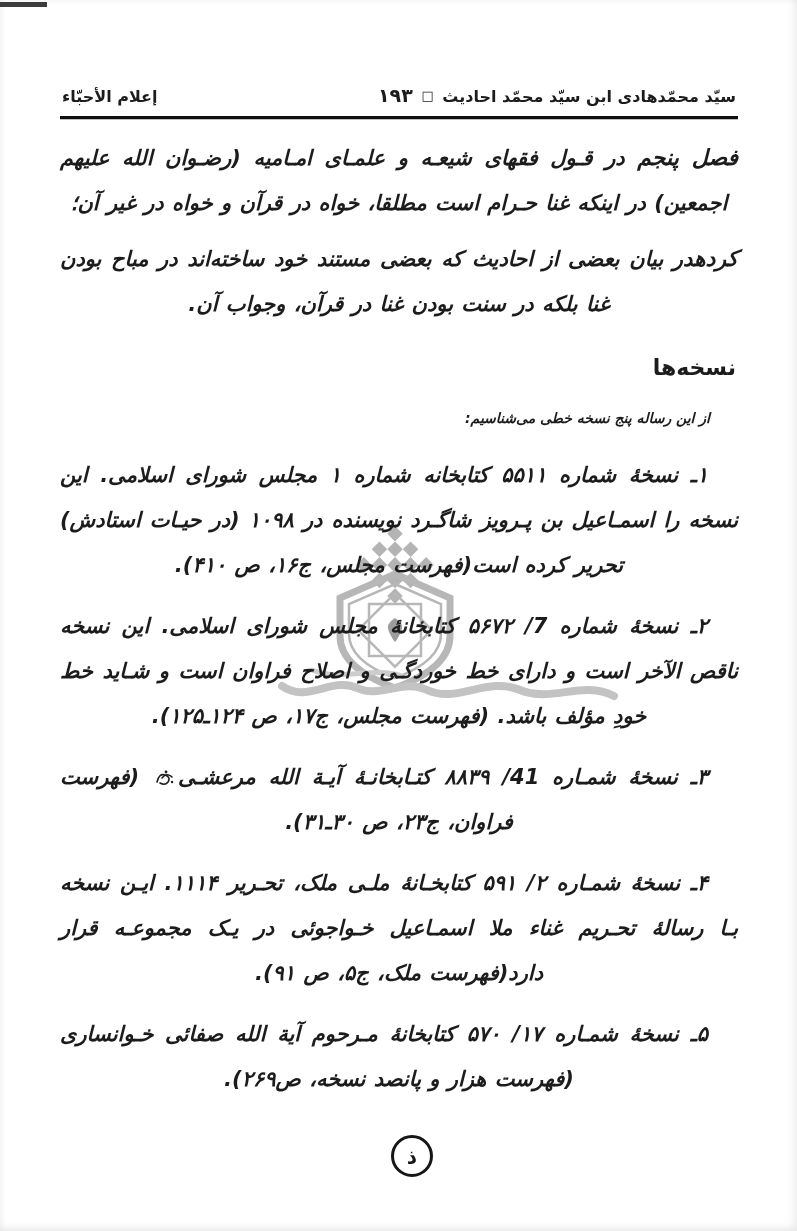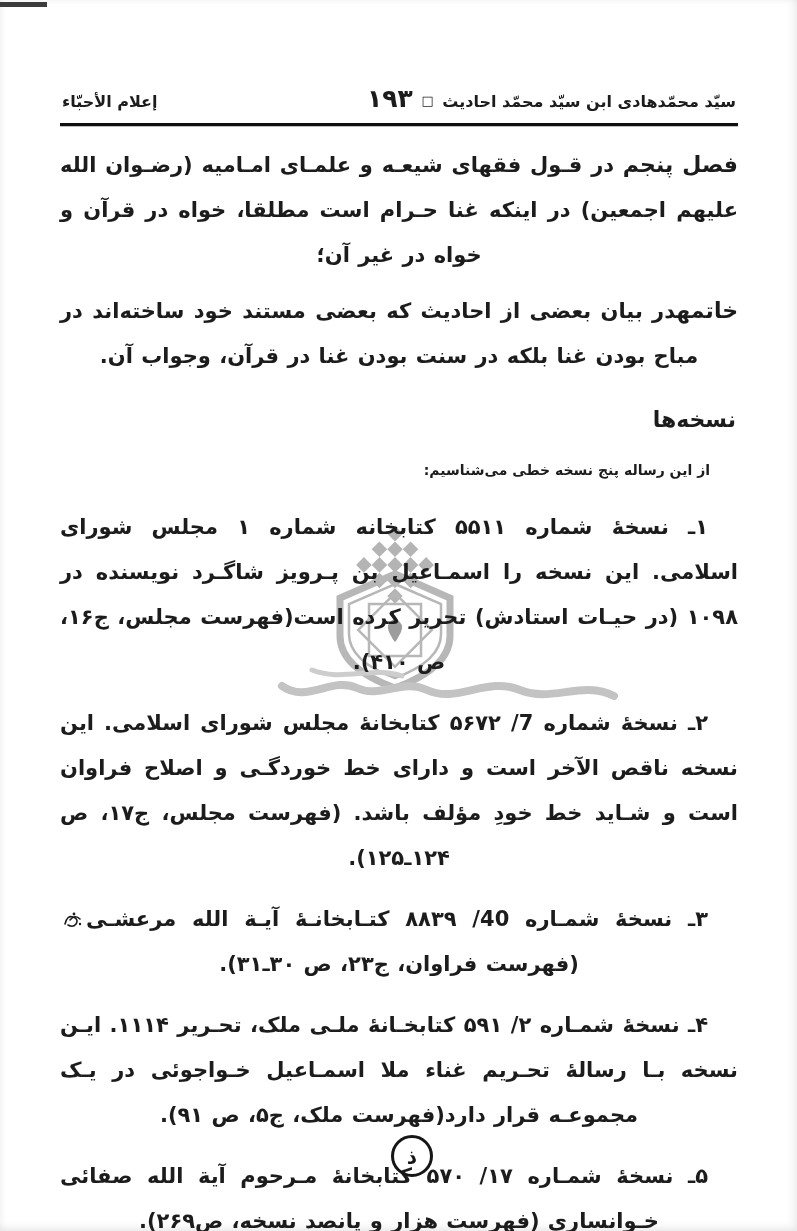--- a/index.html
+++ b/index.html
@@ -28,27 +28,27 @@
   }
   .running-header{
     display:flex;
     justify-content:space-between;
     align-items:baseline;
     font-size:16px;
     font-weight:bold;
     padding:0 2px 10px 2px;
   }
   .running-header .left-part{direction:rtl;}
-  .header-pageno{font-size:25px;letter-spacing:1px;}
+  .header-pageno{font-size:19px;letter-spacing:1px;}
   .header-sep{font-size:13px;position:relative;top:-2px;padding:0 3px;}
   .rule{
     height:3px;background:#101010;margin-bottom:16px;
     box-shadow:0 1px 0 rgba(0,0,0,.25);
   }
-  p{margin:0;}
+  p{margin:0;font-style:italic;}
   .body-par{
     font-size:21px;
     font-weight:bold;
     line-height:45px;
     text-align:justify;
     text-align-last:center;
     margin-bottom:10px;
     word-spacing:1px;
   }
   .toc-entry .lead{font-size:22px;letter-spacing:0;}
@@ -131,31 +131,31 @@
         <span class="header-sep">□</span>
         <span class="header-pageno">۱۹۳</span>
       </div>
       <div>إعلام الأحبّاء</div>
     </div>
 
     <div class="rule"></div>
 
     <p class="body-par toc-entry"><span class="lead">فصل پنجم</span><span> در قـول فقهای شیعـه و علمـای امـامیه (رضـوان الله علیهم اجمعین) در اینکه غنا حـرام است مطلقا، خواه در قرآن و خواه در غیر آن؛</span></p>
 
-    <p class="body-par toc-entry"><span class="lead">خاتمه</span><span>در بیان بعضی از احادیث که بعضی مستند خود ساخته‌اند در مباح بودن غنا بلکه در سنت بودن غنا در قرآن، وجواب آن.</span></p>
+    <p class="body-par toc-entry"><span class="lead">کرده</span><span>در بیان بعضی از احادیث که بعضی مستند خود ساخته‌اند در مباح بودن غنا بلکه در سنت بودن غنا در قرآن، وجواب آن.</span></p>
 
     <h2 class="section-heading">نسخه‌ها</h2>
 
     <p class="intro-line">از این رساله پنج نسخه خطی می‌شناسیم:</p>
 
     <p class="body-par ms-item">۱ـ نسخهٔ شماره ۵۵۱۱ کتابخانه شماره ۱ مجلس شورای اسلامی. این نسخه را اسمـاعیل بن پـرویز شاگـرد نویسنده در ۱۰۹۸ (در حیـات استادش) تحریر کرده است(فهرست مجلس، ج۱۶، ص ۴۱۰).</p>
 
     <p class="body-par ms-item">۲ـ نسخهٔ شماره 7/ ۵۶۷۲ کتابخانهٔ مجلس شورای اسلامی. این نسخه ناقص الآخر است و دارای خط خوردگـی و اصلاح فراوان است و شـاید خط خودِ مؤلف باشد. (فهرست مجلس، ج۱۷، ص ۱۲۴ـ۱۲۵).</p>
 
-    <p class="body-par ms-item"><span>۳ـ نسخهٔ شمـاره 40/ ۸۸۳۹ کتـابخانـهٔ آیـة الله مرعشـی</span><svg class="honorific" width="22" height="18" viewBox="0 0 22 18">
+    <p class="body-par ms-item"><span>۳ـ نسخهٔ شمـاره 41/ ۸۸۳۹ کتـابخانـهٔ آیـة الله مرعشـی</span><svg class="honorific" width="22" height="18" viewBox="0 0 22 18">
         <g fill="none" stroke="#1c1c1c" stroke-width="1.6" stroke-linecap="round">
           <path d="M3,13 q2,-9 8,-7 q6,2 3,7 q-3,4 -8,1"></path>
           <path d="M8,9 q5,-6 10,-1"></path>
         </g>
         <circle cx="12" cy="3" r="1.4" fill="#1c1c1c"></circle>
         <circle cx="18" cy="13" r="1.2" fill="#1c1c1c"></circle>
       </svg><span> (فهرست فراوان، ج۲۳، ص ۳۰ـ۳۱).</span></p>
 
     <p class="body-par ms-item">۴ـ نسخهٔ شمـاره ۲/ ۵۹۱ کتابخـانهٔ ملـی ملک، تحـریر ۱۱۱۴. ایـن نسخه بـا رسالهٔ تحـریم غناء ملا اسمـاعیل خـواجوئی در یـک مجموعـه قرار دارد(فهرست ملک، ج۵، ص ۹۱).</p>
 

